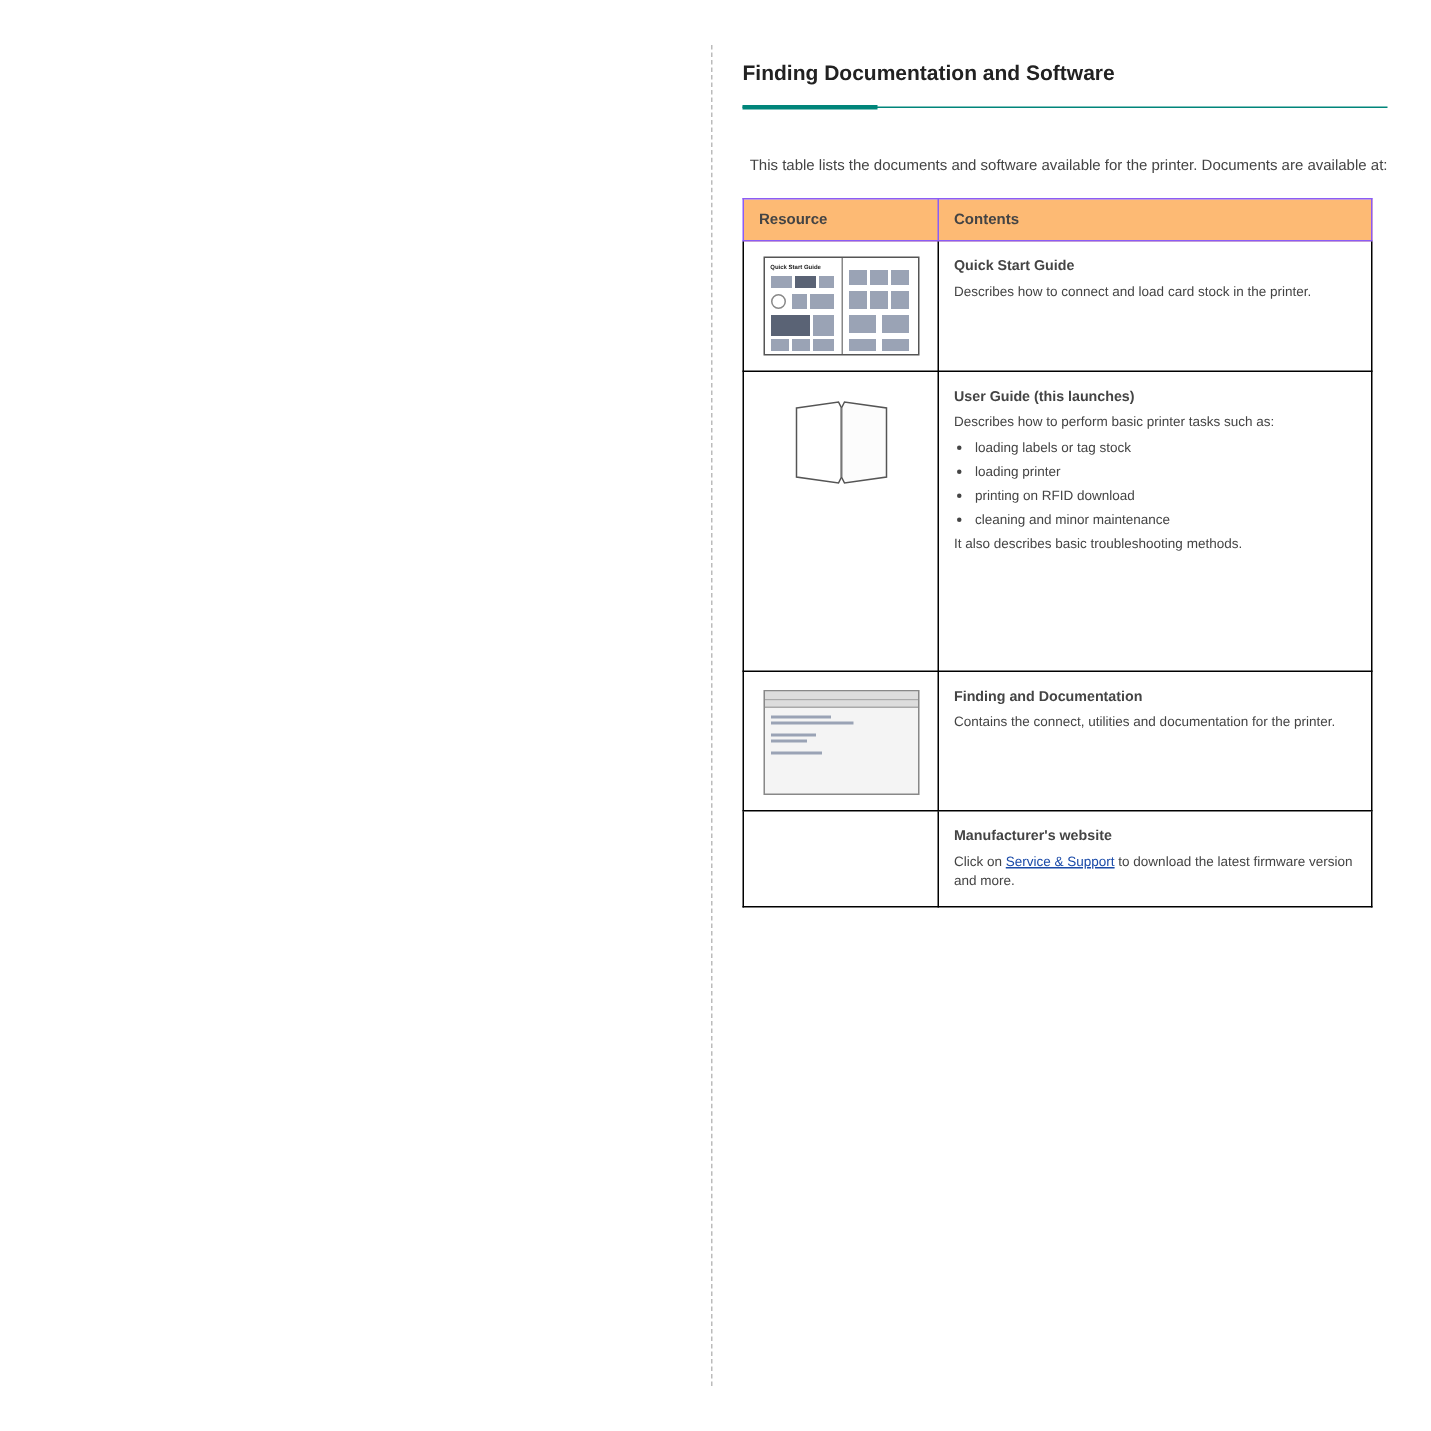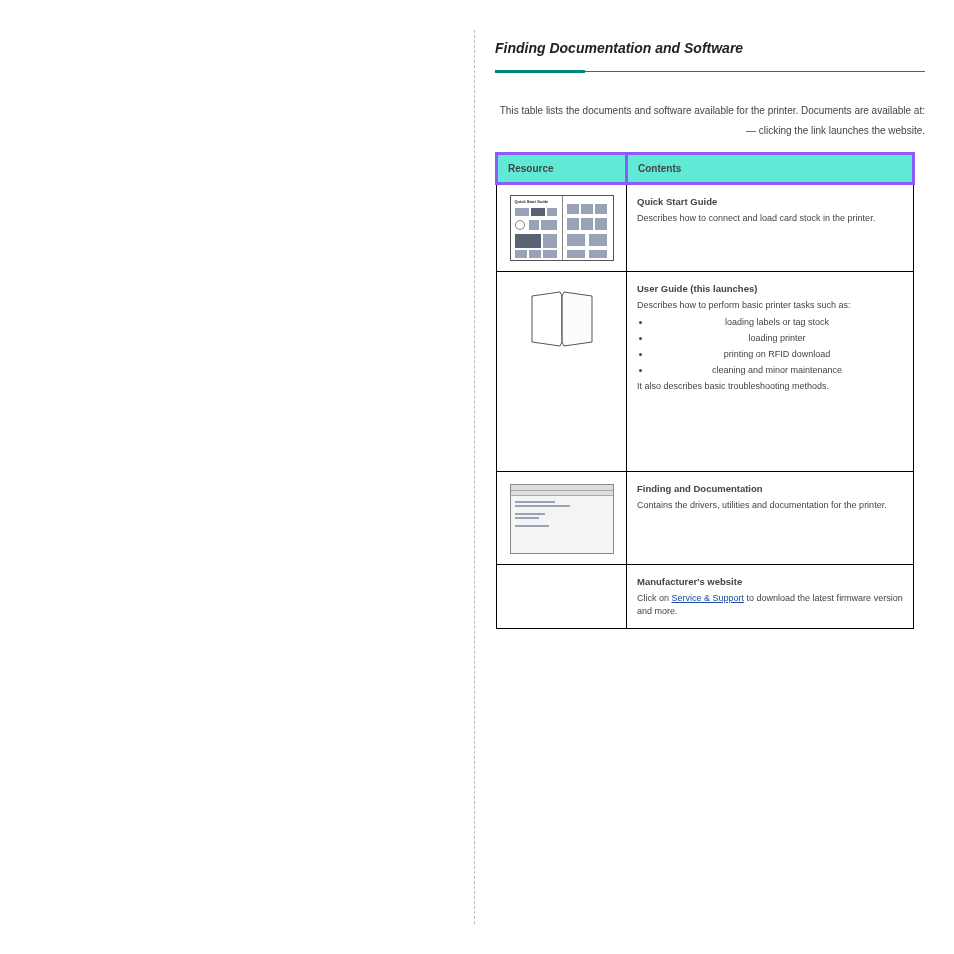--- a/index.html
+++ b/index.html
@@ -16,55 +16,54 @@
     position: absolute;
     left: 495px;
     top: 40px;
     width: 430px;
   }
   .header {
     font-size: 14px;
     font-weight: bold;
     color: #222;
     margin-bottom: 14px;
-    font-style: italic;
   }
   .rule-wrap { position: relative; height: 4px; margin-bottom: 30px; }
   .rule-green {
     position: absolute; left: 0; top: 0; width: 90px; height: 3px; background: #00857a;
   }
   .rule-thin {
     position: absolute; left: 0; top: 1px; right: 0; height: 1px; background: #00857a;
   }
   .intro { font-size: 10px; line-height: 1.4; margin-bottom: 14px; color: #444; text-align: right; }
   table.doc {
     border-collapse: collapse;
     width: 420px;
     font-size: 9px;
     color: #444;
   }
   table.doc th {
-    border: 3px solid #8b5cf6;
+    border: 1px solid #8b5cf6;
     padding: 8px 10px;
     font-weight: bold;
     text-align: left;
-    background: #5eead4;
+    background: #fdba74;
     font-size: 10px;
   }
   table.doc td {
     border: 1px solid #000;
     padding: 10px;
     vertical-align: top;
     line-height: 1.45;
   }
   .thumb-col { width: 130px; text-align: center; }
   .row-title { font-weight: bold; display: block; margin-bottom: 3px; font-size: 9.5px; }
   .inline-link { color: #1a4aa8; }
   ul.features { list-style: disc; padding-left: 14px; margin-top: 4px; }
-  ul.features li { margin-bottom: 3px; text-align: center; }
+  ul.features li { margin-bottom: 3px; }
 
   
   .thumb1 {
     width: 104px; height: 66px; border: 1px solid #555; background: #fff;
     margin: 0 auto; position: relative; overflow: hidden;
   }
   .thumb1 .t1-title { position:absolute; left:4px; top:3px; font-size:4px; font-weight:bold; color:#222;}
   .thumb1 .blk { position:absolute; background:#9aa3b5; }
   .thumb1 .dk  { background:#5a6375; }
   .thumb1 .mid { position:absolute; left:50%; top:0; bottom:0; width:1px; background:#888;}
@@ -90,23 +89,20 @@
 
   <div class="rightcol">
     <div class="header">Finding Documentation and Software</div>
     <div class="rule-wrap">
       <div class="rule-green"></div>
       <div class="rule-thin"></div>
     </div>
 
     <p class="intro">
       <span>This table lists the documents and software available for the printer. Documents are available at:</span>
-    </p>
-    <p class="intro" style="margin-top:-8px;">
-      <span>— clicking the link launches the website.</span>
     </p>
 
     <table class="doc">
       <thead>
         <tr>
           <th>Resource</th>
           <th>Contents</th>
         </tr>
       </thead>
       <tbody>
@@ -173,21 +169,21 @@
               <div class="bar b2"></div>
               <div class="ln" style="top:16px; width:40px;"></div>
               <div class="ln" style="top:20px; width:55px;"></div>
               <div class="ln" style="top:28px; width:30px;"></div>
               <div class="ln" style="top:32px; width:24px;"></div>
               <div class="ln" style="top:40px; width:34px;"></div>
             </div>
           </td>
           <td>
             <span class="row-title">Finding and Documentation</span>
-            <span>Contains the drivers, utilities and documentation for the printer.</span>
+            <span>Contains the connect, utilities and documentation for the printer.</span>
           </td>
         </tr>
 
         <tr>
           <td class="thumb-col"></td>
           <td>
             <span class="row-title">Manufacturer's website</span>
             <span>Click on </span><a href="#" class="inline-link">Service &amp; Support</a><span> to download the latest firmware version and more.</span>
           </td>
         </tr>

